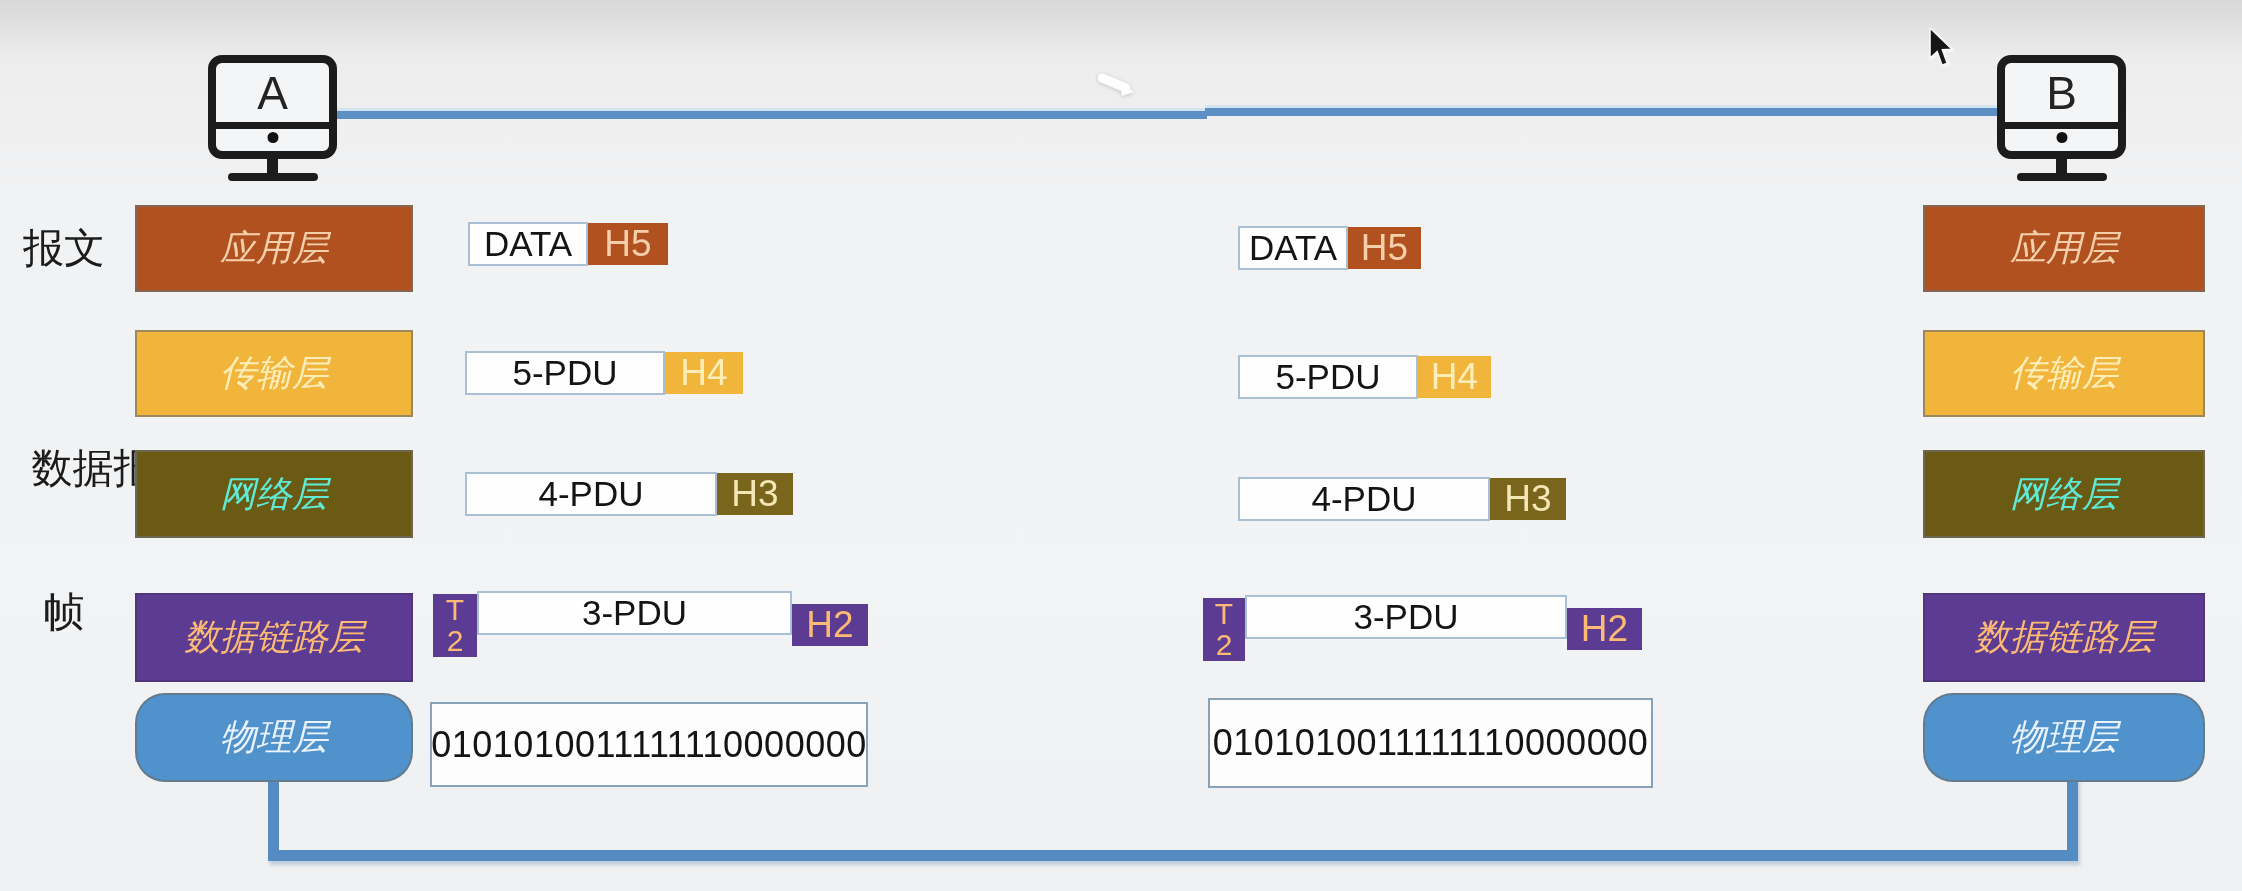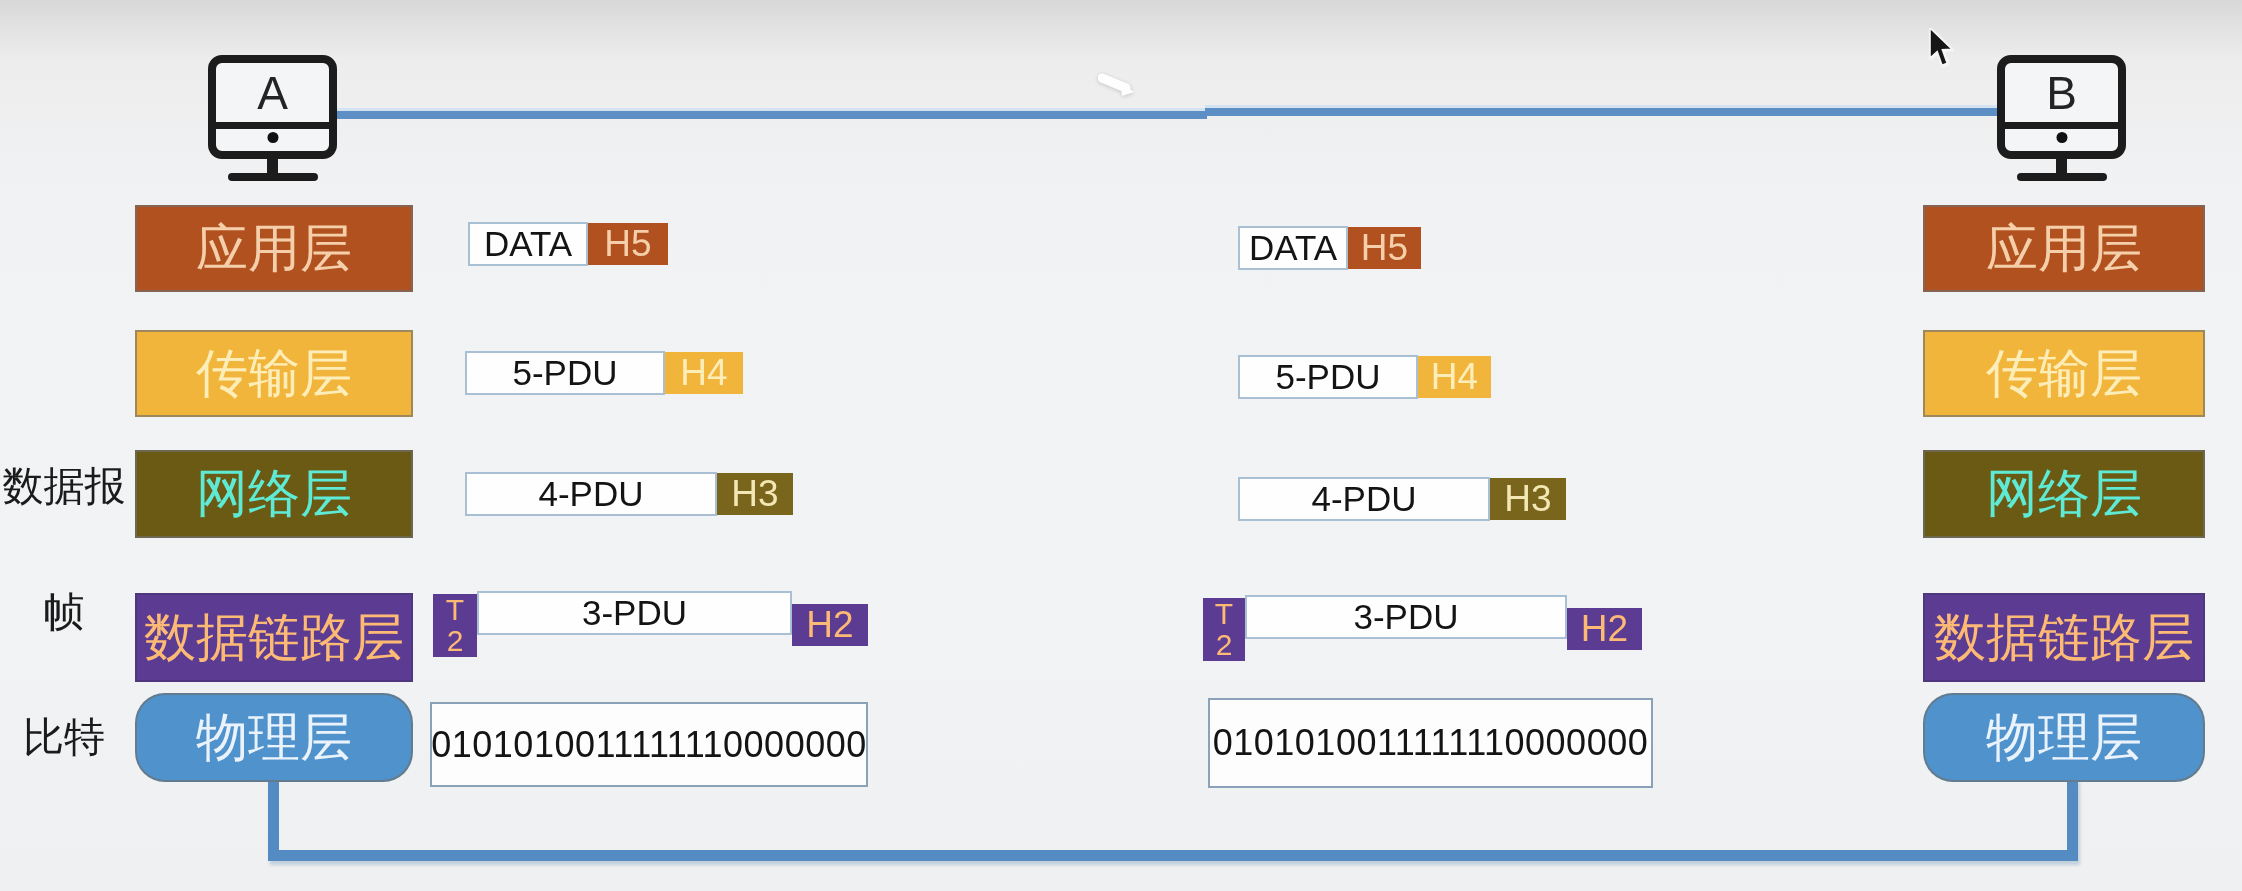--- a/index.html
+++ b/index.html
@@ -23,21 +23,21 @@
   .monitor .base{width:90px;height:8px;border-radius:4px;background:#1c1c1c;margin:0 auto;}
   
   .cable-seg{position:absolute;height:8px;background:#5d8fc5;border-top:3px solid #d3e3f2;}
   .u-connector{position:absolute;border-left:11px solid #548bc3;border-right:11px solid #548bc3;
     border-bottom:11px solid #548bc3;box-shadow:2px 4px 3px rgba(110,145,180,.35);}
   
   .unit-label{position:absolute;left:0;width:128px;text-align:center;
     color:#1b1b1b;font-size:41px;font-family:"Liberation Serif","DejaVu Serif",serif;}
   
   .layer-box{position:absolute;box-sizing:border-box;border:2px solid rgba(110,110,110,.65);
-    display:flex;align-items:center;justify-content:center;font-size:52px;}
+    display:flex;align-items:center;justify-content:center;font-size:36px;font-style:italic;}
   .c-app{background:#b25120;color:#f4cfa9;}
   .c-trans{background:#f2b53c;color:#fdeeb9;}
   .c-net{background:#6a5a14;color:#5eead4;}
   .c-net-h{background:#7a651c;color:#f3e8b5;}
   .c-link{background:#5c3c93;color:#fdba74;border-color:rgba(70,50,110,.6);margin-top:25px;}
   .c-phys{background:#4f92cc;color:#eaf2fb;border-radius:30px;}
   
   .pdu-group{position:absolute;display:flex;align-items:center;}
   .pdu-body{box-sizing:border-box;background:#fefefe;border:2px solid #a9bfd4;
     display:flex;align-items:center;justify-content:center;font-size:35px;color:#141414;}
@@ -85,20 +85,21 @@
 
   <svg class="pointer-stroke" style="left:1098px;top:72px;" width="44" height="32" viewBox="0 0 44 32">
     <path d="M4 6 L28 16" stroke="#ffffff" stroke-width="9" stroke-linecap="round" fill="none"></path>
     <path d="M22 10 L36 20 L24 24 Z" fill="#ffffff"></path>
   </svg>
 
   <svg class="mouse-cursor" style="left:1928px;top:28px;" width="28" height="42" viewBox="0 0 14 21">
     <path d="M1 0 L1 15 L4.6 11.8 L7 18.6 L9.6 17.6 L7.2 10.9 L12 10.6 Z" fill="#161616" stroke="#f5f5f5" stroke-width="0.8"></path>
   </svg>
 
+  <div class="unit-label" style="top:205px;line-height:87px;">报文</div>
   <div class="layer-box c-app" style="left:135px;top:205px;width:278px;height:87px;">应用层</div>
   <div class="pdu-group" style="left:468px;top:199px;height:90px;">
     <div class="pdu-body" style="width:120px;">DATA</div>
     <div class="pdu-header c-app" style="width:80px;">H5</div>
   </div>
   <div class="pdu-group" style="left:1238px;top:203px;height:90px;">
     <div class="pdu-body" style="width:110px;">DATA</div>
     <div class="pdu-header c-app" style="width:73px;">H5</div>
   </div>
   <div class="layer-box c-app" style="left:1923px;top:205px;width:282px;height:87px;">应用层</div>
@@ -107,21 +108,21 @@
   <div class="pdu-group" style="left:465px;top:329px;height:88px;">
     <div class="pdu-body" style="width:200px;">5-PDU</div>
     <div class="pdu-header c-trans" style="width:78px;">H4</div>
   </div>
   <div class="pdu-group" style="left:1238px;top:333px;height:87px;">
     <div class="pdu-body" style="width:180px;">5-PDU</div>
     <div class="pdu-header c-trans" style="width:73px;">H4</div>
   </div>
   <div class="layer-box c-trans" style="left:1923px;top:330px;width:282px;height:87px;">传输层</div>
 
-  <div class="unit-label" style="top:442px;line-height:88px;">数据报</div>
+  <div class="unit-label" style="top:424px;line-height:88px;padding-left:29px;">数据报</div>
   <div class="layer-box c-net" style="left:135px;top:450px;width:278px;height:88px;">网络层</div>
   <div class="pdu-group" style="left:465px;top:450px;height:88px;">
     <div class="pdu-body" style="width:252px;">4-PDU</div>
     <div class="pdu-header c-net-h" style="width:76px;">H3</div>
   </div>
   <div class="pdu-group" style="left:1238px;top:455px;height:88px;">
     <div class="pdu-body" style="width:252px;">4-PDU</div>
     <div class="pdu-header c-net-h" style="width:76px;">H3</div>
   </div>
   <div class="layer-box c-net" style="left:1923px;top:450px;width:282px;height:88px;">网络层</div>
@@ -135,19 +136,18 @@
     <div class="pdu-header c-link" style="width:76px;">H2</div>
   </div>
   <div class="pdu-group" style="left:1203px;top:573px;height:87px;">
     <div class="pdu-trailer c-link" style="width:42px;">T
 2</div>
     <div class="pdu-body" style="width:322px;">3-PDU</div>
     <div class="pdu-header c-link" style="width:75px;">H2</div>
   </div>
   <div class="layer-box c-link" style="left:1923px;top:568px;width:282px;height:89px;">数据链路层</div>
 
-  <div class="unit-label" style="top:693px;line-height:89px;">比特</div>
   <div class="layer-box c-phys" style="left:135px;top:693px;width:278px;height:89px;">物理层</div>
   <div class="bits-box" style="left:430px;top:702px;width:438px;height:85px;">0101010011111110000000</div>
   <div class="bits-box" style="left:1208px;top:698px;width:445px;height:90px;">0101010011111110000000</div>
   <div class="layer-box c-phys" style="left:1923px;top:693px;width:282px;height:89px;">物理层</div>
 
 </div>
 
 </body></html>

